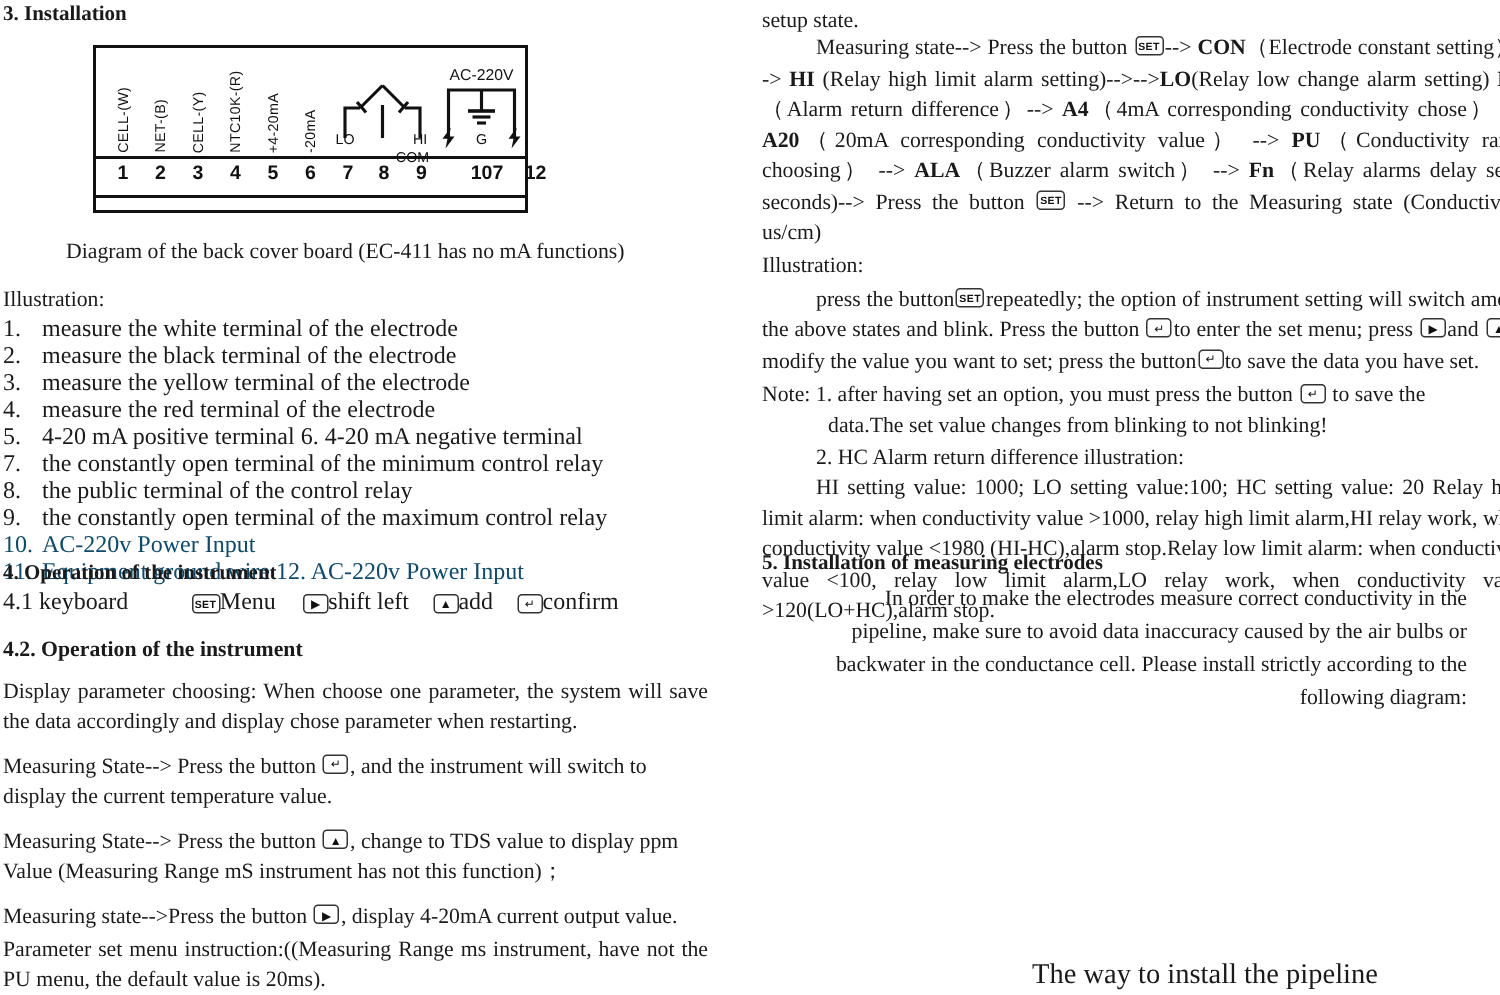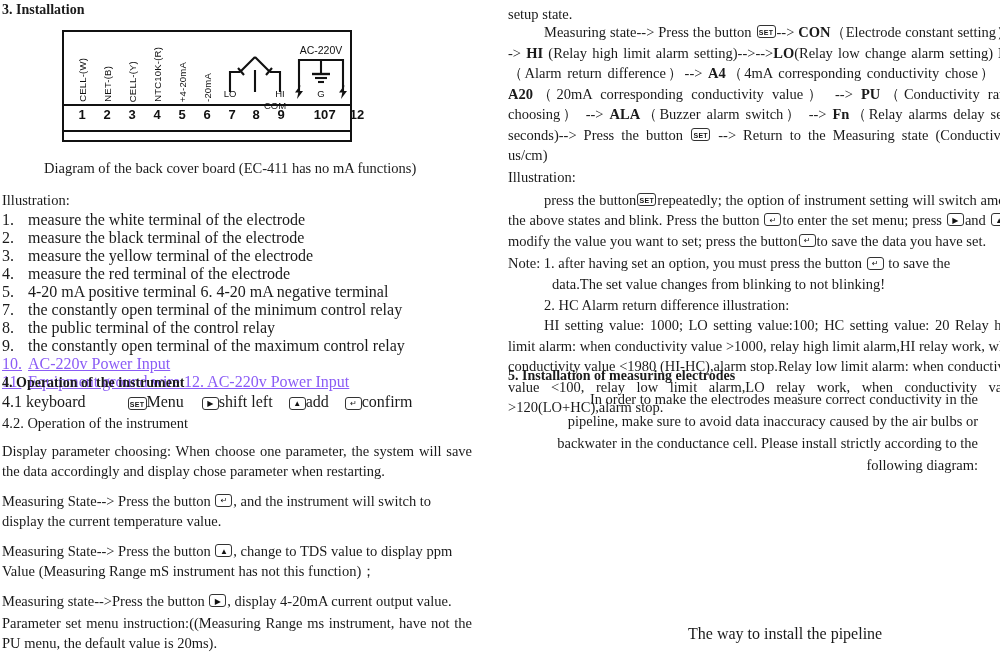--- a/index.html
+++ b/index.html
@@ -48,23 +48,23 @@
   .keybtn{
     display:inline-block;border:1px solid #333;border-radius:3px;
     background:#fff;text-align:center;vertical-align:middle;
     font-family:"Liberation Sans",sans-serif;color:#111;
     line-height:1;box-sizing:border-box;
   }
   .keybtn.set{width:19px;height:13px;font-size:7px;padding-top:3px;font-weight:bold;letter-spacing:.3px;}
   .keybtn.gl{width:17px;height:13px;font-size:8px;padding-top:2.5px;}
   .inline-key{position:relative;top:-2px;margin:0 1px;}
 
-  .red{color:#8b5cf6;text-decoration:underline;}
+  .red{color:#0c4a6e;}
   b.bd{font-weight:bold;}
-  .pipecap{position:absolute;left:688px;top:625px;font-size:16px;}
+  .pipecap{position:absolute;left:688px;top:639px;font-size:19px;}
 </style>
 </head>
 <body>
 
 <div class="page">
 
   <div class="col-left">
 
     <h2 class="sec" style="position:absolute;left:2px;top:2px;">3. Installation</h2>
 
@@ -189,21 +189,21 @@
         <span style="display:inline-block;width:34px;"></span>
         <span class="keybtn set">SET</span><span class="t">Menu</span>
         <span style="display:inline-block;width:10px;"></span>
         <span class="keybtn gl">▶</span><span class="t">shift left</span>
         <span style="display:inline-block;width:8px;"></span>
         <span class="keybtn gl">▲</span><span class="t">add</span>
         <span style="display:inline-block;width:8px;"></span>
         <span class="keybtn gl">↵</span><span class="t">confirm</span>
       </div>
 
-      <p class="t" style="margin-top:2px;">4.2. Operation of the instrument</p>
+      <p class="t" style="margin-top:12px;font-weight:bold;">4.2. Operation of the instrument</p>
 
       <p class="t just" style="margin-top:7px;">Display parameter choosing: When choose one parameter, the system will save the data accordingly and display chose parameter when restarting.</p>
 
       <p class="t" style="margin-top:9px;">
         <span>Measuring State--&gt; Press the button</span>
         <span class="keybtn gl inline-key">↵</span><span>,  and the instrument will switch to display the current temperature value.</span>
       </p>
 
       <p class="t" style="margin-top:9px;">
         <span>Measuring State--&gt; Press the button</span>

